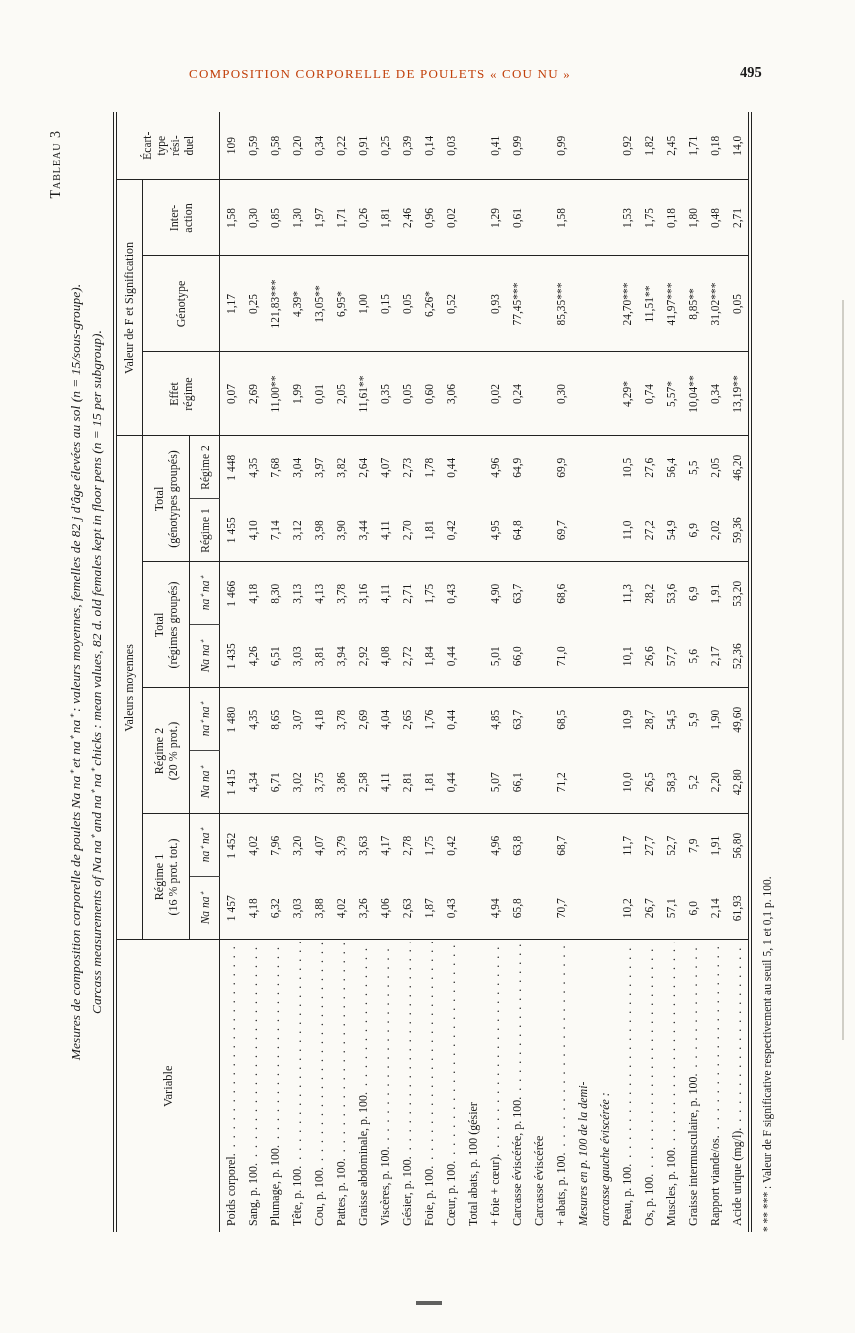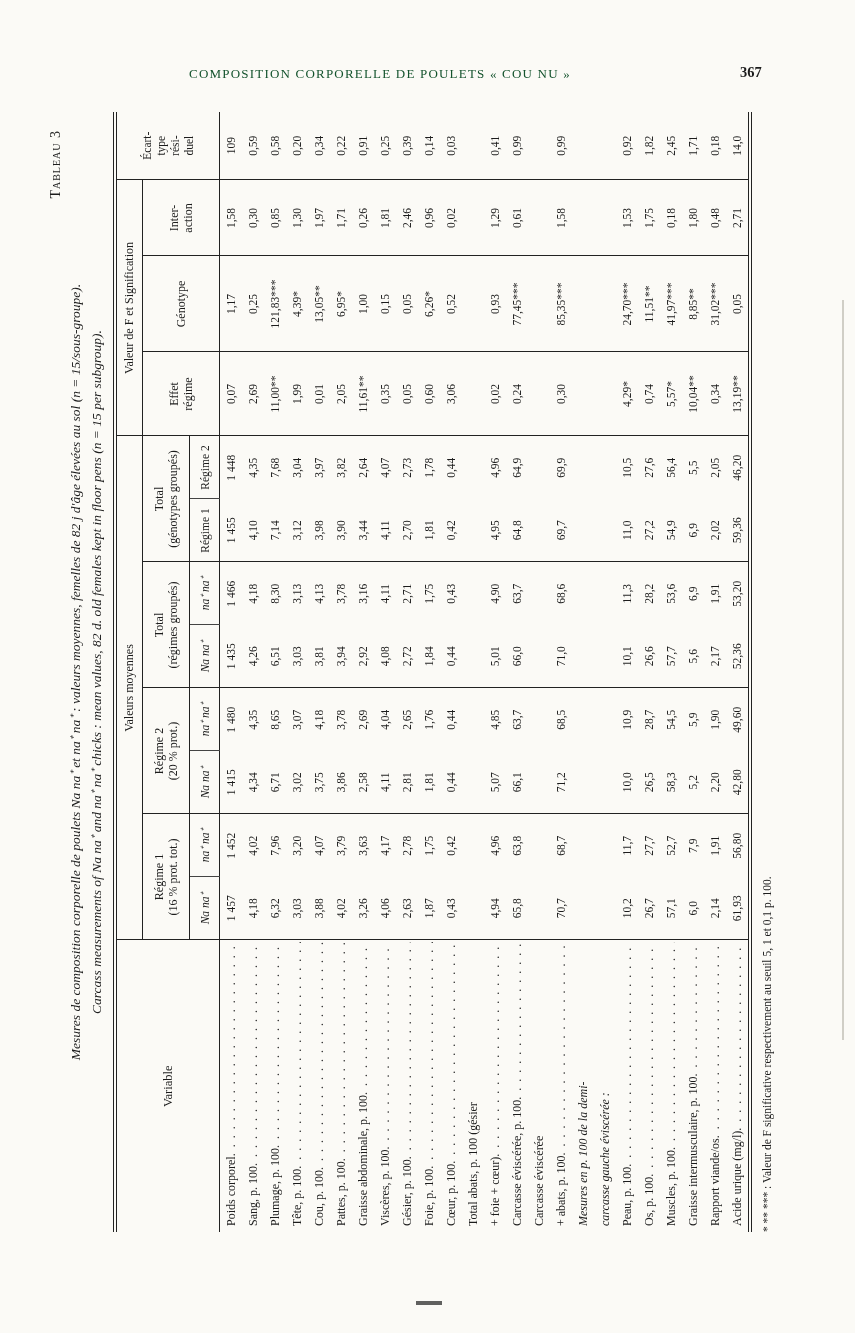--- a/index.html
+++ b/index.html
@@ -5,21 +5,21 @@
   * { margin:0; padding:0; box-sizing:border-box; }
   html,body { background:#e8e6e0; }
   .page {
     position:relative; width:855px; height:1333px;
     background:#fbfaf6; overflow:hidden;
     font-family:"Liberation Serif", serif; color:#1c1c1c;
   }
   
   .running-head {
     position:absolute; top:66px; left:0; width:760px; text-align:center;
-    font-size:13px; letter-spacing:1.2px; color:#14532d;
+    font-size:13px; letter-spacing:1.2px; color:#c2410c;
   }
   .page-number { position:absolute; top:64px; left:740px; font-size:14.5px; font-weight:bold; }
   
   .page-edge { position:absolute; left:842px; top:300px; width:2px; height:740px; background:#bdbab2; opacity:.7; }
   .bottom-mark { position:absolute; left:416px; top:1301px; width:26px; height:4px; background:#3a3a3a; opacity:.8; }
 
   
   .rot {
     position:absolute; left:48px; top:112px;
     width:1120px; height:766px;
@@ -69,21 +69,21 @@
   td.section { font-style:italic; }
 
   .footnote { margin-top:9px; font-size:11.5px; text-align:left; }
 </style>
 </head>
 <body>
 
 <div class="page">
 
   <div class="running-head">COMPOSITION CORPORELLE DE POULETS « COU NU »</div>
-  <div class="page-number">367</div>
+  <div class="page-number">495</div>
   <div class="page-edge"></div>
   <div class="bottom-mark"></div>
 
   <div class="rot">
 
     <div class="tbl-label">Tableau 3</div>
     <div class="caption">Mesures de composition corporelle de poulets Na na⁺ et na⁺ na⁺ : valeurs moyennes, femelles de 82 j d'âge élevées au sol (n = 15/sous-groupe).</div>
     <div class="caption">Carcass measurements of Na na⁺ and na⁺ na⁺ chicks : mean values, 82 d. old females kept in floor pens (n = 15 per subgroup).</div>
 
     <table class="datatable">

